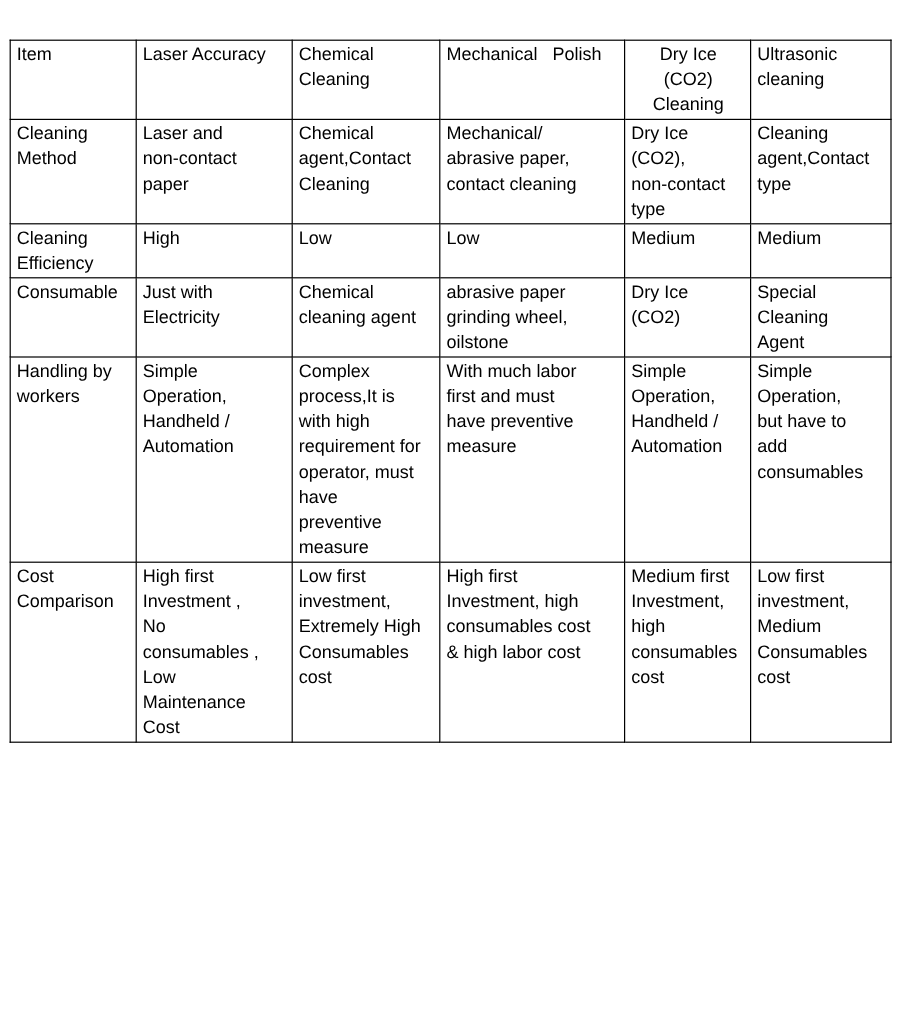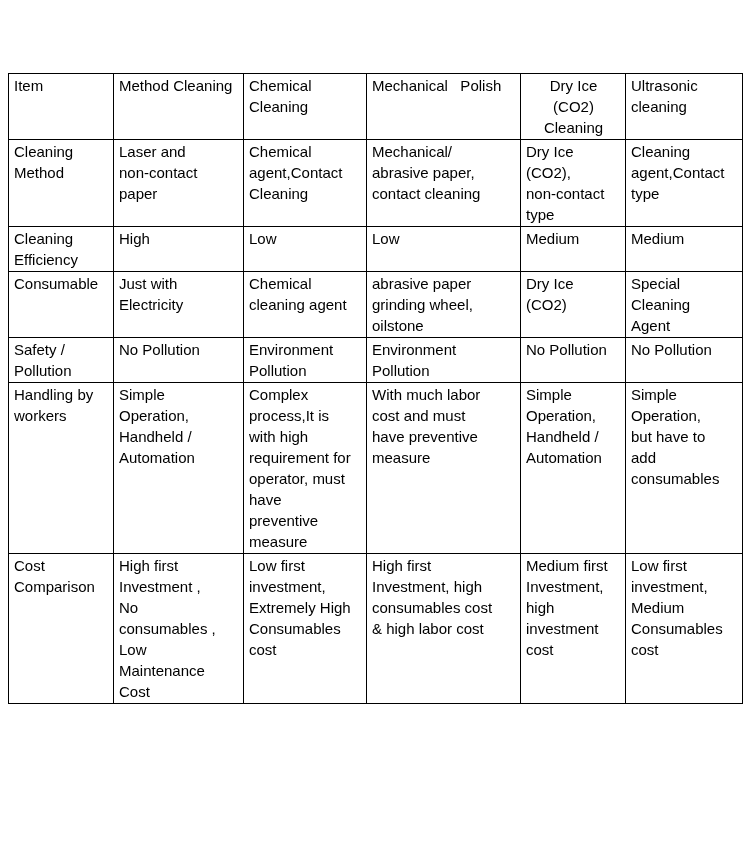--- a/index.html
+++ b/index.html
@@ -9,21 +9,20 @@
     width: 750px;
     height: 846px;
     font-family: "Liberation Sans", "DejaVu Sans", sans-serif;
     color: #000000;
     overflow: hidden;
   }
   .page {
     box-sizing: border-box;
     padding: 33px 8px 0 8px;
     width: 750px;
-    margin-top: 40px;
   }
   table.cmp {
     border-collapse: collapse;
     table-layout: fixed;
     width: 734px;
   }
   table.cmp td {
     border: 1px solid #000000;
     vertical-align: top;
     padding: 1px 4px 1px 5px;
@@ -44,21 +43,21 @@
       <col style="width:105px">
       <col style="width:130px">
       <col style="width:123px">
       <col style="width:154px">
       <col style="width:105px">
       <col style="width:117px">
     </colgroup>
     <tbody>
       <tr>
         <td>Item</td>
-        <td>Method Cleaning</td>
+        <td>Laser Accuracy</td>
         <td>Chemical
 Cleaning</td>
         <td>Mechanical   Polish</td>
         <td class="center">Dry Ice
 (CO2)
 Cleaning</td>
         <td>Ultrasonic
 cleaning</td>
       </tr>
       <tr>
@@ -98,47 +97,36 @@
         <td>abrasive paper
 grinding wheel,
 oilstone</td>
         <td>Dry Ice
 (CO2)</td>
         <td>Special
 Cleaning
 Agent</td>
       </tr>
       <tr>
-        <td>Safety /
-Pollution</td>
-        <td>No Pollution</td>
-        <td>Environment
-Pollution</td>
-        <td>Environment
-Pollution</td>
-        <td>No Pollution</td>
-        <td>No Pollution</td>
-      </tr>
-      <tr>
         <td>Handling by
 workers</td>
         <td class="indent">Simple
 Operation,
 Handheld /
 Automation</td>
         <td>Complex
 process,It is
 with high
 requirement for
 operator, must
 have
 preventive
 measure</td>
         <td>With much labor
-cost and must
+first and must
 have preventive
 measure</td>
         <td>Simple
 Operation,
 Handheld /
 Automation</td>
         <td>Simple
 Operation,
 but have to
 add
@@ -159,21 +147,21 @@
 Extremely High
 Consumables
 cost</td>
         <td>High first
 Investment, high
 consumables cost
 &amp; high labor cost</td>
         <td>Medium first
 Investment,
 high
-investment
+consumables
 cost</td>
         <td>Low first
 investment,
 Medium
 Consumables
 cost</td>
       </tr>
     </tbody>
   </table>
 </div>

